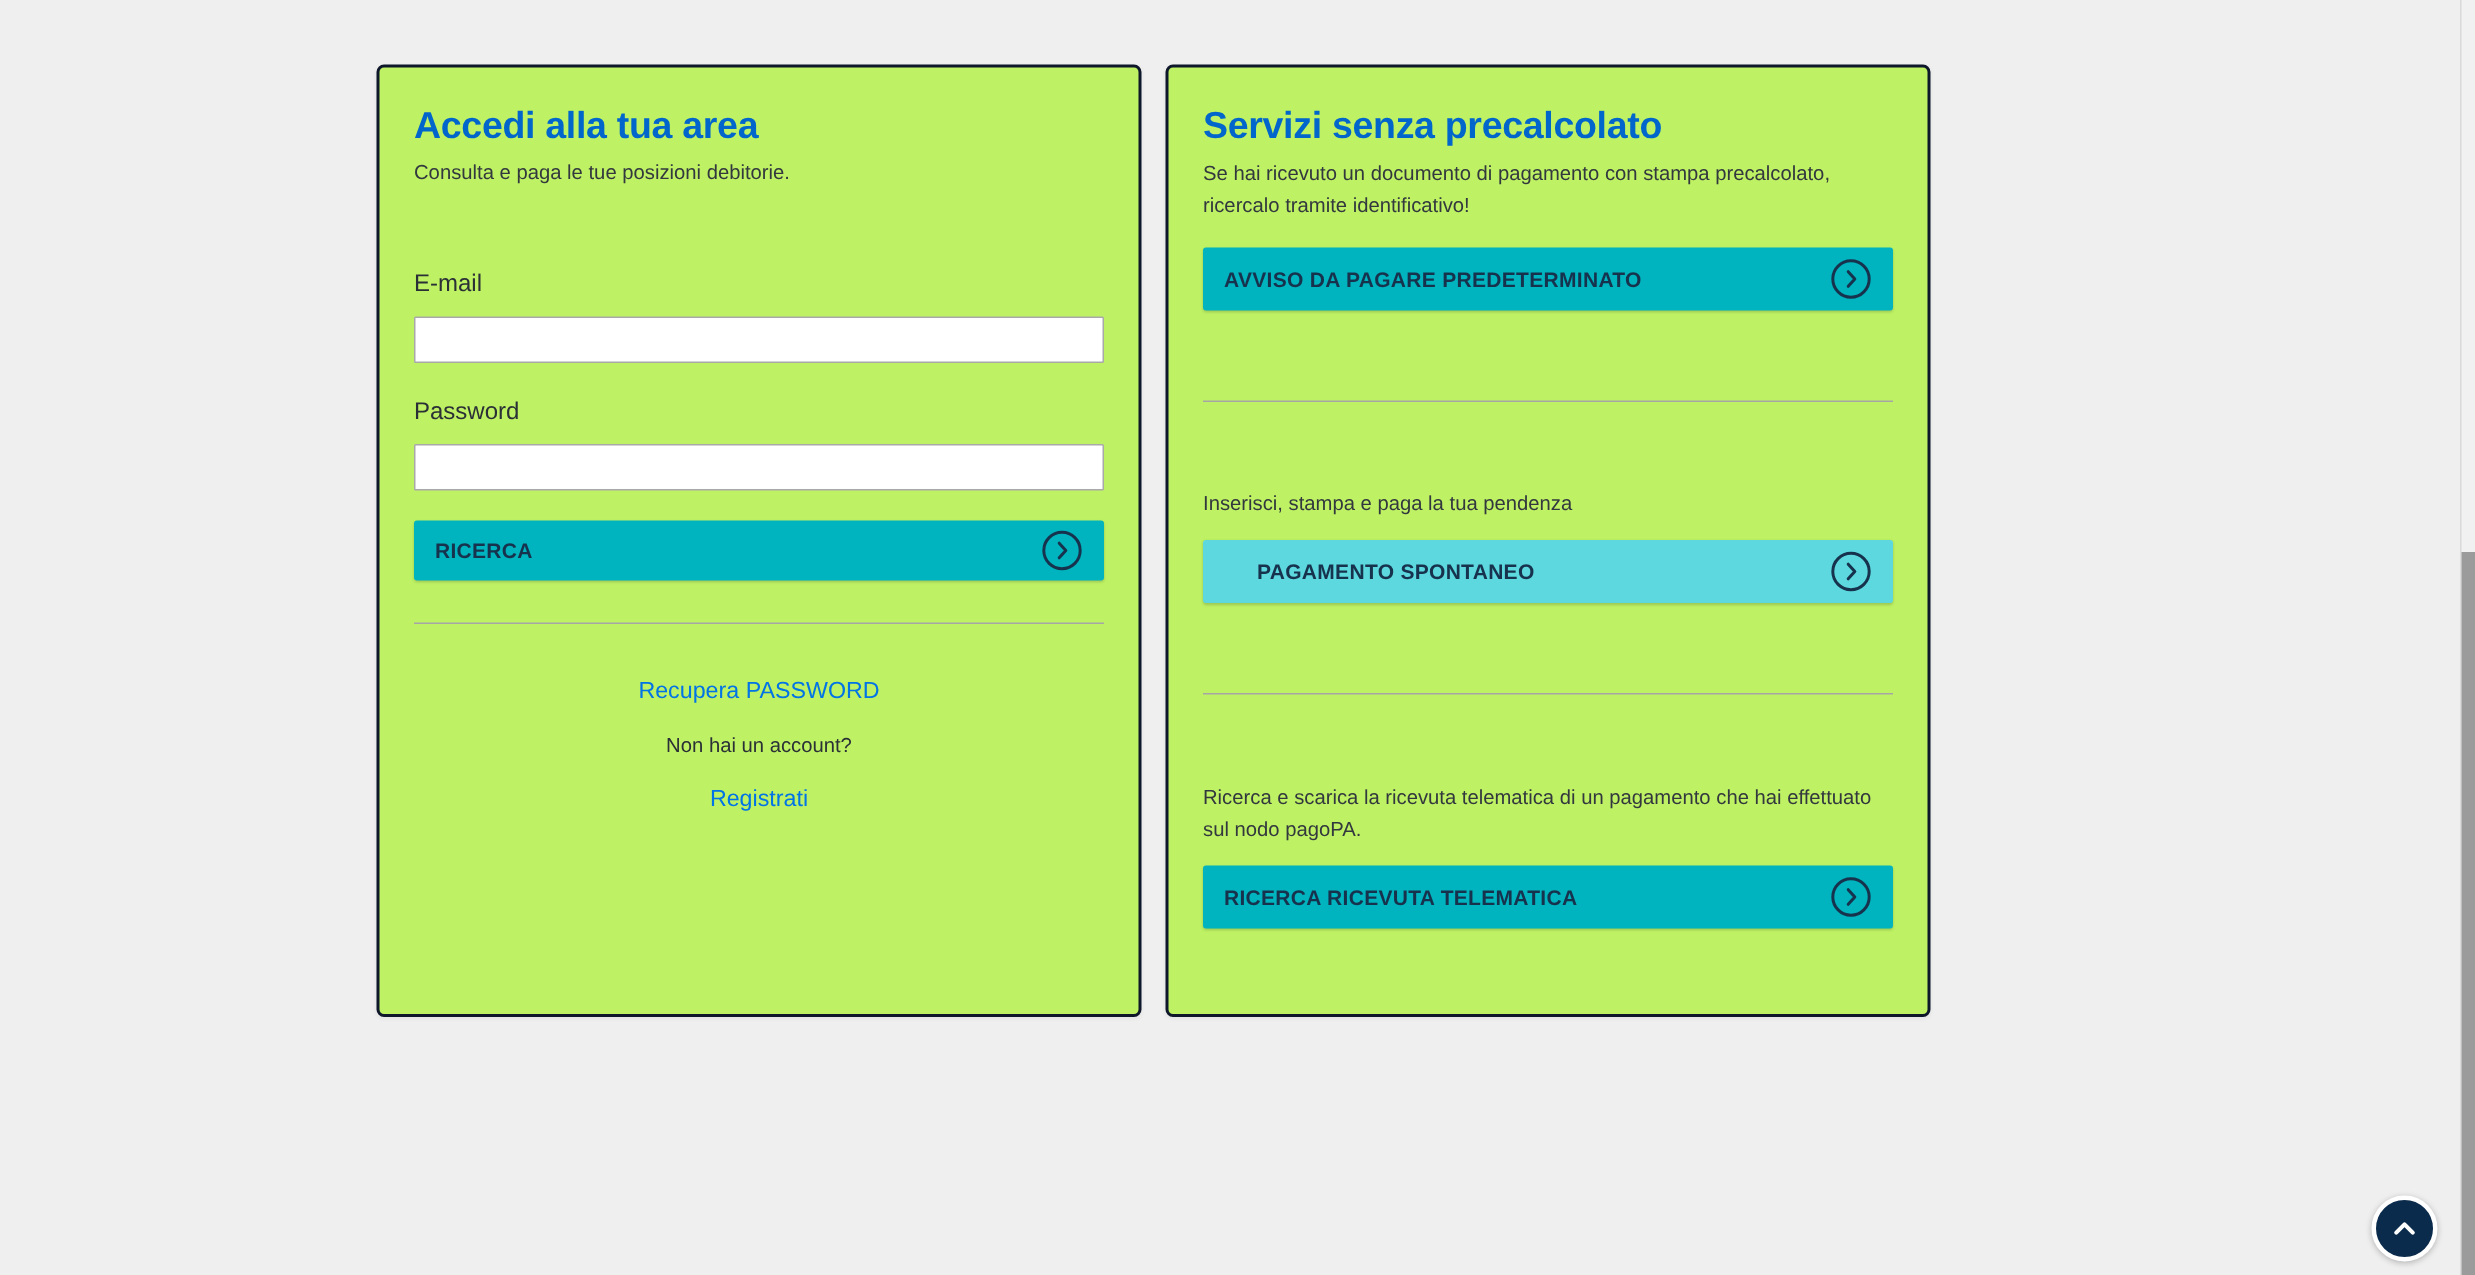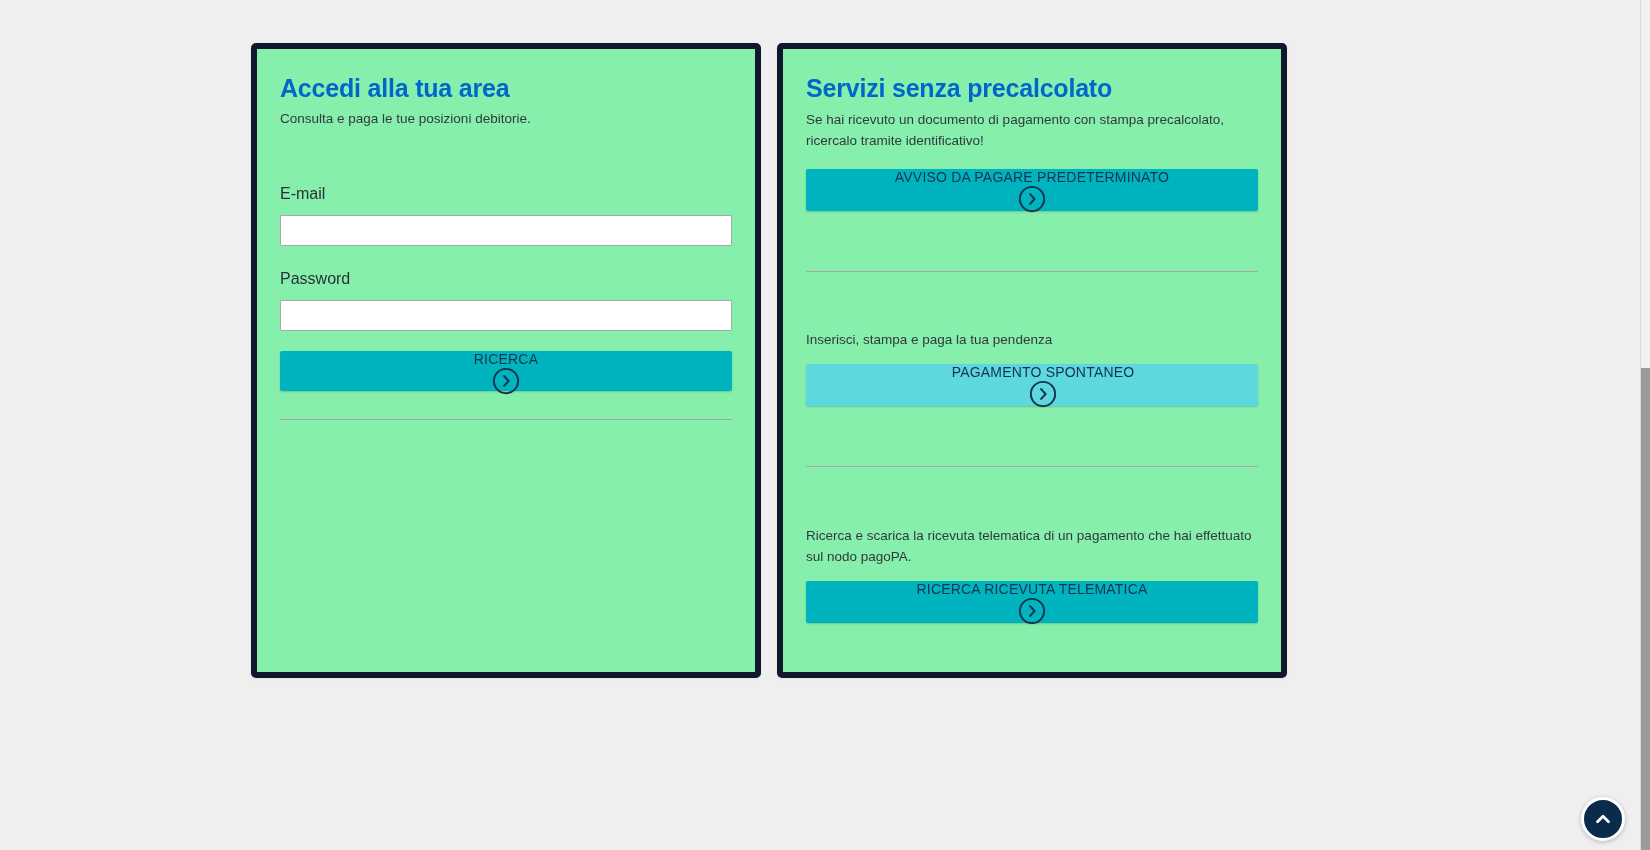--- a/index.html
+++ b/index.html
@@ -12,22 +12,22 @@
   }
   .cards-row {
     position: absolute;
     left: 251px; top: 43px;
     display: flex;
     gap: 16px;
   }
   .card {
     width: 510px;
     height: 635px;
-    background: #86efac;
-    border: 6px solid #0f172a;
+    background: #bef264;
+    border: 2px solid #0f172a;
     border-radius: 5px;
     box-shadow: 0 1px 3px rgba(0,0,0,0.05);
     padding: 24px 23px;
   }
   .card-title {
     color: #0066cc;
     font-size: 25px;
     font-weight: 700;
     line-height: 30px;
     letter-spacing: -0.2px;
@@ -62,29 +62,28 @@
   .cta {
     margin-top: 20px;
     width: 100%;
     height: 40px;
     border: none;
     border-radius: 2px;
     background: #00b4bf;
     color: #17324d;
     font-family: inherit;
     font-size: 14px;
-    font-weight: 400;
+    font-weight: 700;
     letter-spacing: 0.2px;
     display: flex;
     align-items: center;
     justify-content: space-between;
     padding: 0 14px;
     cursor: pointer;
     box-shadow: 0 1px 2px rgba(0,0,0,0.18);
-    flex-direction: column;
   }
   .cta.light { background: #5cd8de; padding-left: 36px; }
   .cta .arrow-circle { width: 28px; height: 28px; flex: 0 0 auto; }
   .divider {
     border: none;
     border-top: 1px solid #a6a6a6;
     margin: 28px 0 0 0;
   }
   .center-links { text-align: center; }
   .link {
@@ -165,20 +164,29 @@
       <span class="arrow-circle">
         <svg width="28" height="28" viewBox="0 0 24 24">
           <circle cx="12" cy="12" r="10.4" fill="none" stroke="#17324d" stroke-width="1.7"></circle>
           <path d="M10.4 7.8 L14.2 12 L10.4 16.2" fill="none" stroke="#17324d" stroke-width="1.7" stroke-linecap="round" stroke-linejoin="round"></path>
         </svg>
       </span>
     </button>
 
     <hr class="divider">
 
+    <div class="center-links">
+      <div class="recover-link">
+        <a class="link">Recupera PASSWORD</a>
+      </div>
+      <div class="no-account">Non hai un account?</div>
+      <div class="register-link">
+        <a class="link">Registrati</a>
+      </div>
+    </div>
   </section>
 
   <section class="card services">
     <h2 class="card-title">Servizi senza precalcolato</h2>
 
     <p class="section-desc desc-1">Se hai ricevuto un documento di pagamento con stampa precalcolato, ricercalo tramite identificativo!</p>
     <button class="cta">
       <span>AVVISO DA PAGARE PREDETERMINATO</span>
       <span class="arrow-circle">
         <svg width="28" height="28" viewBox="0 0 24 24">

